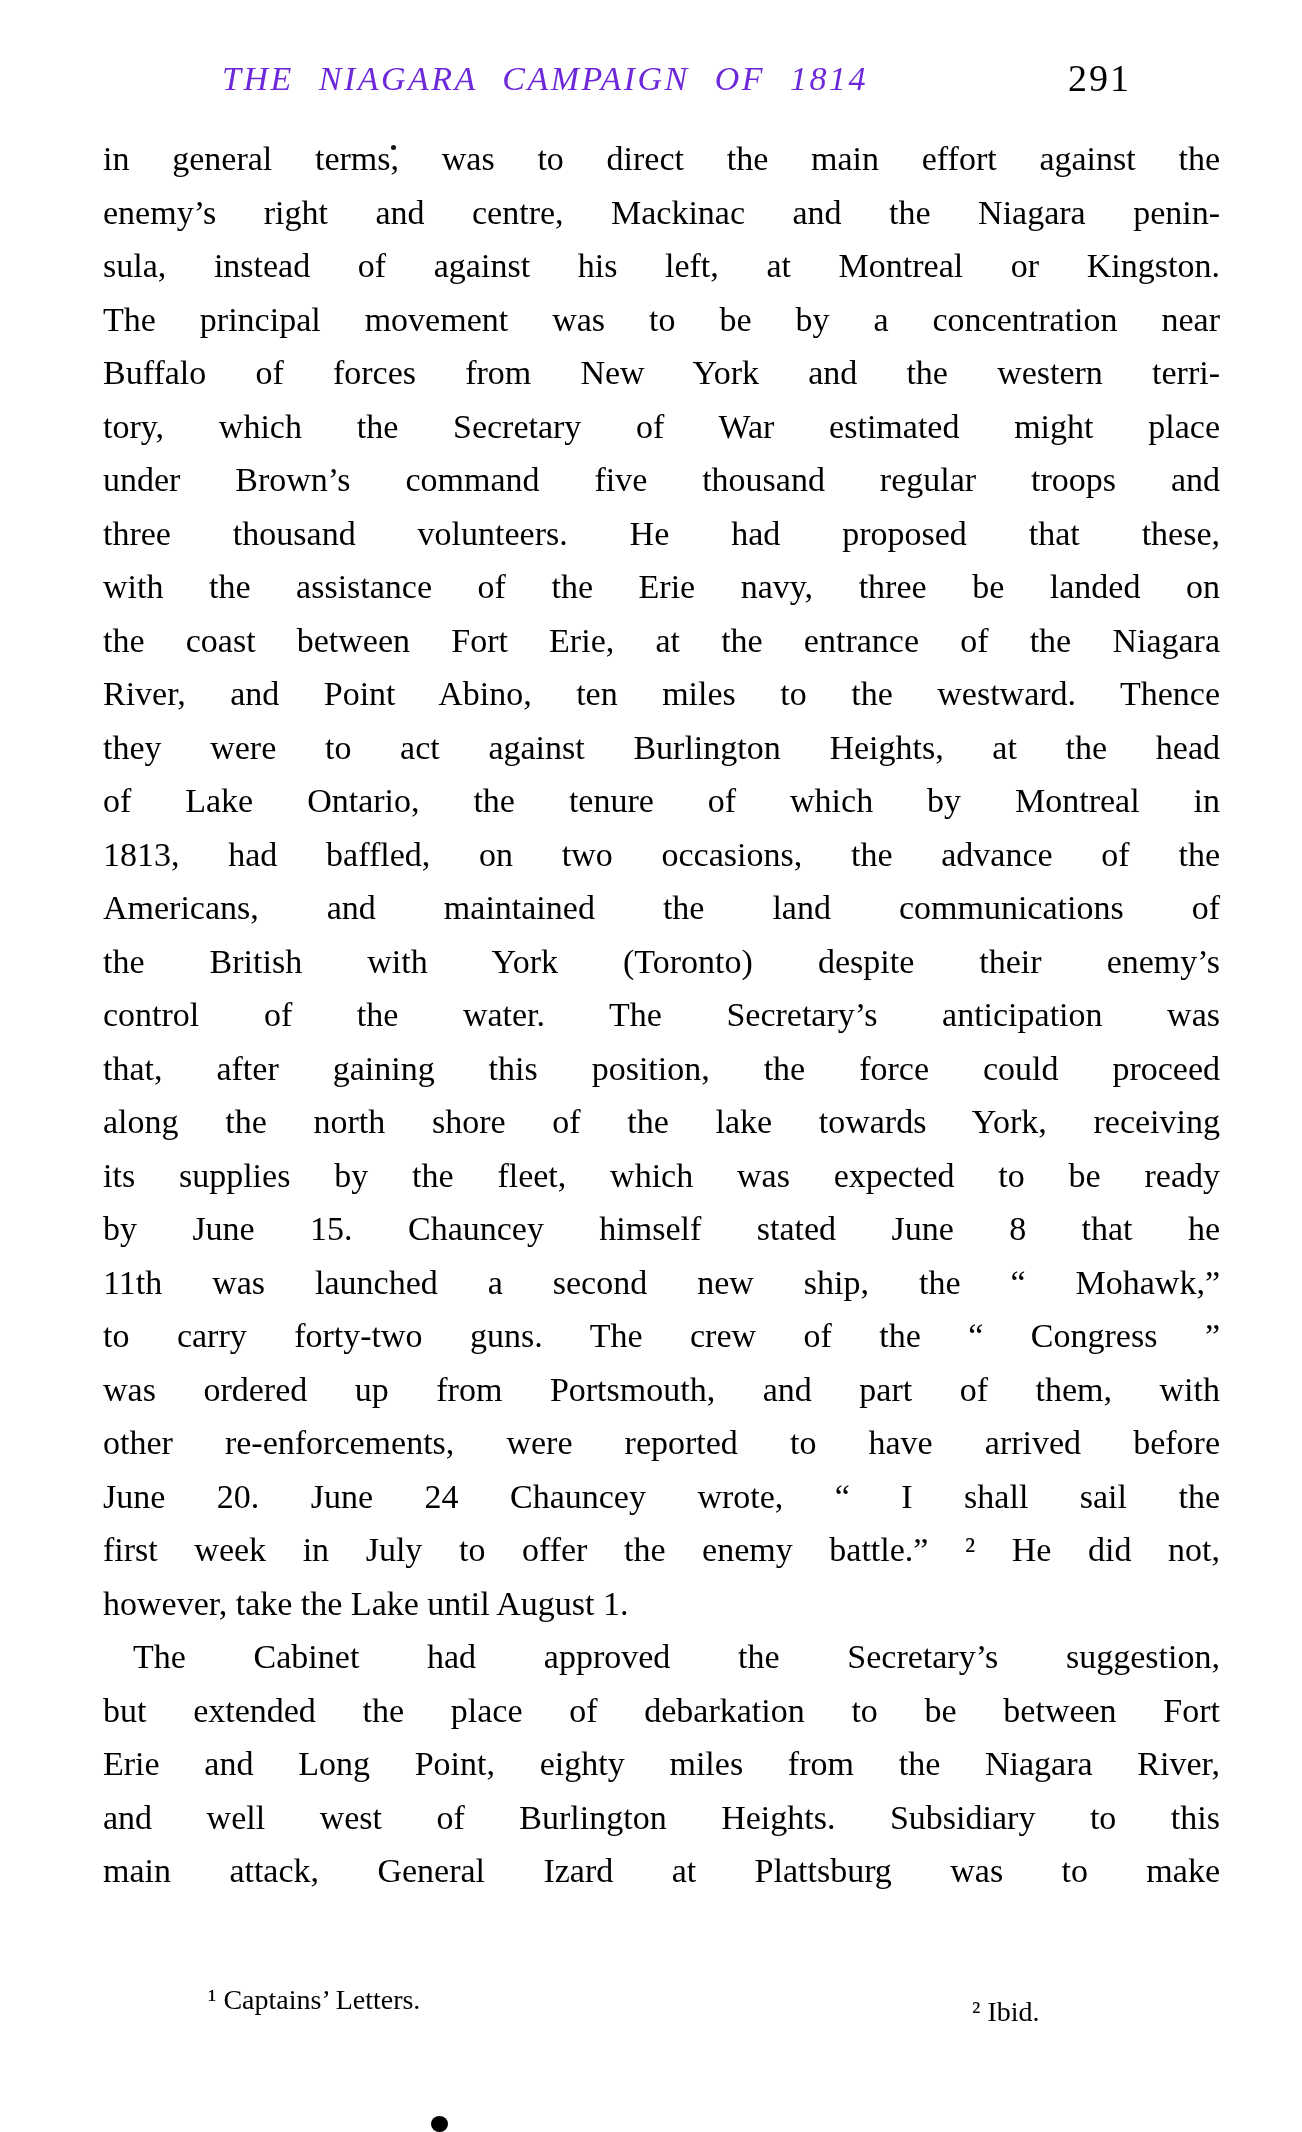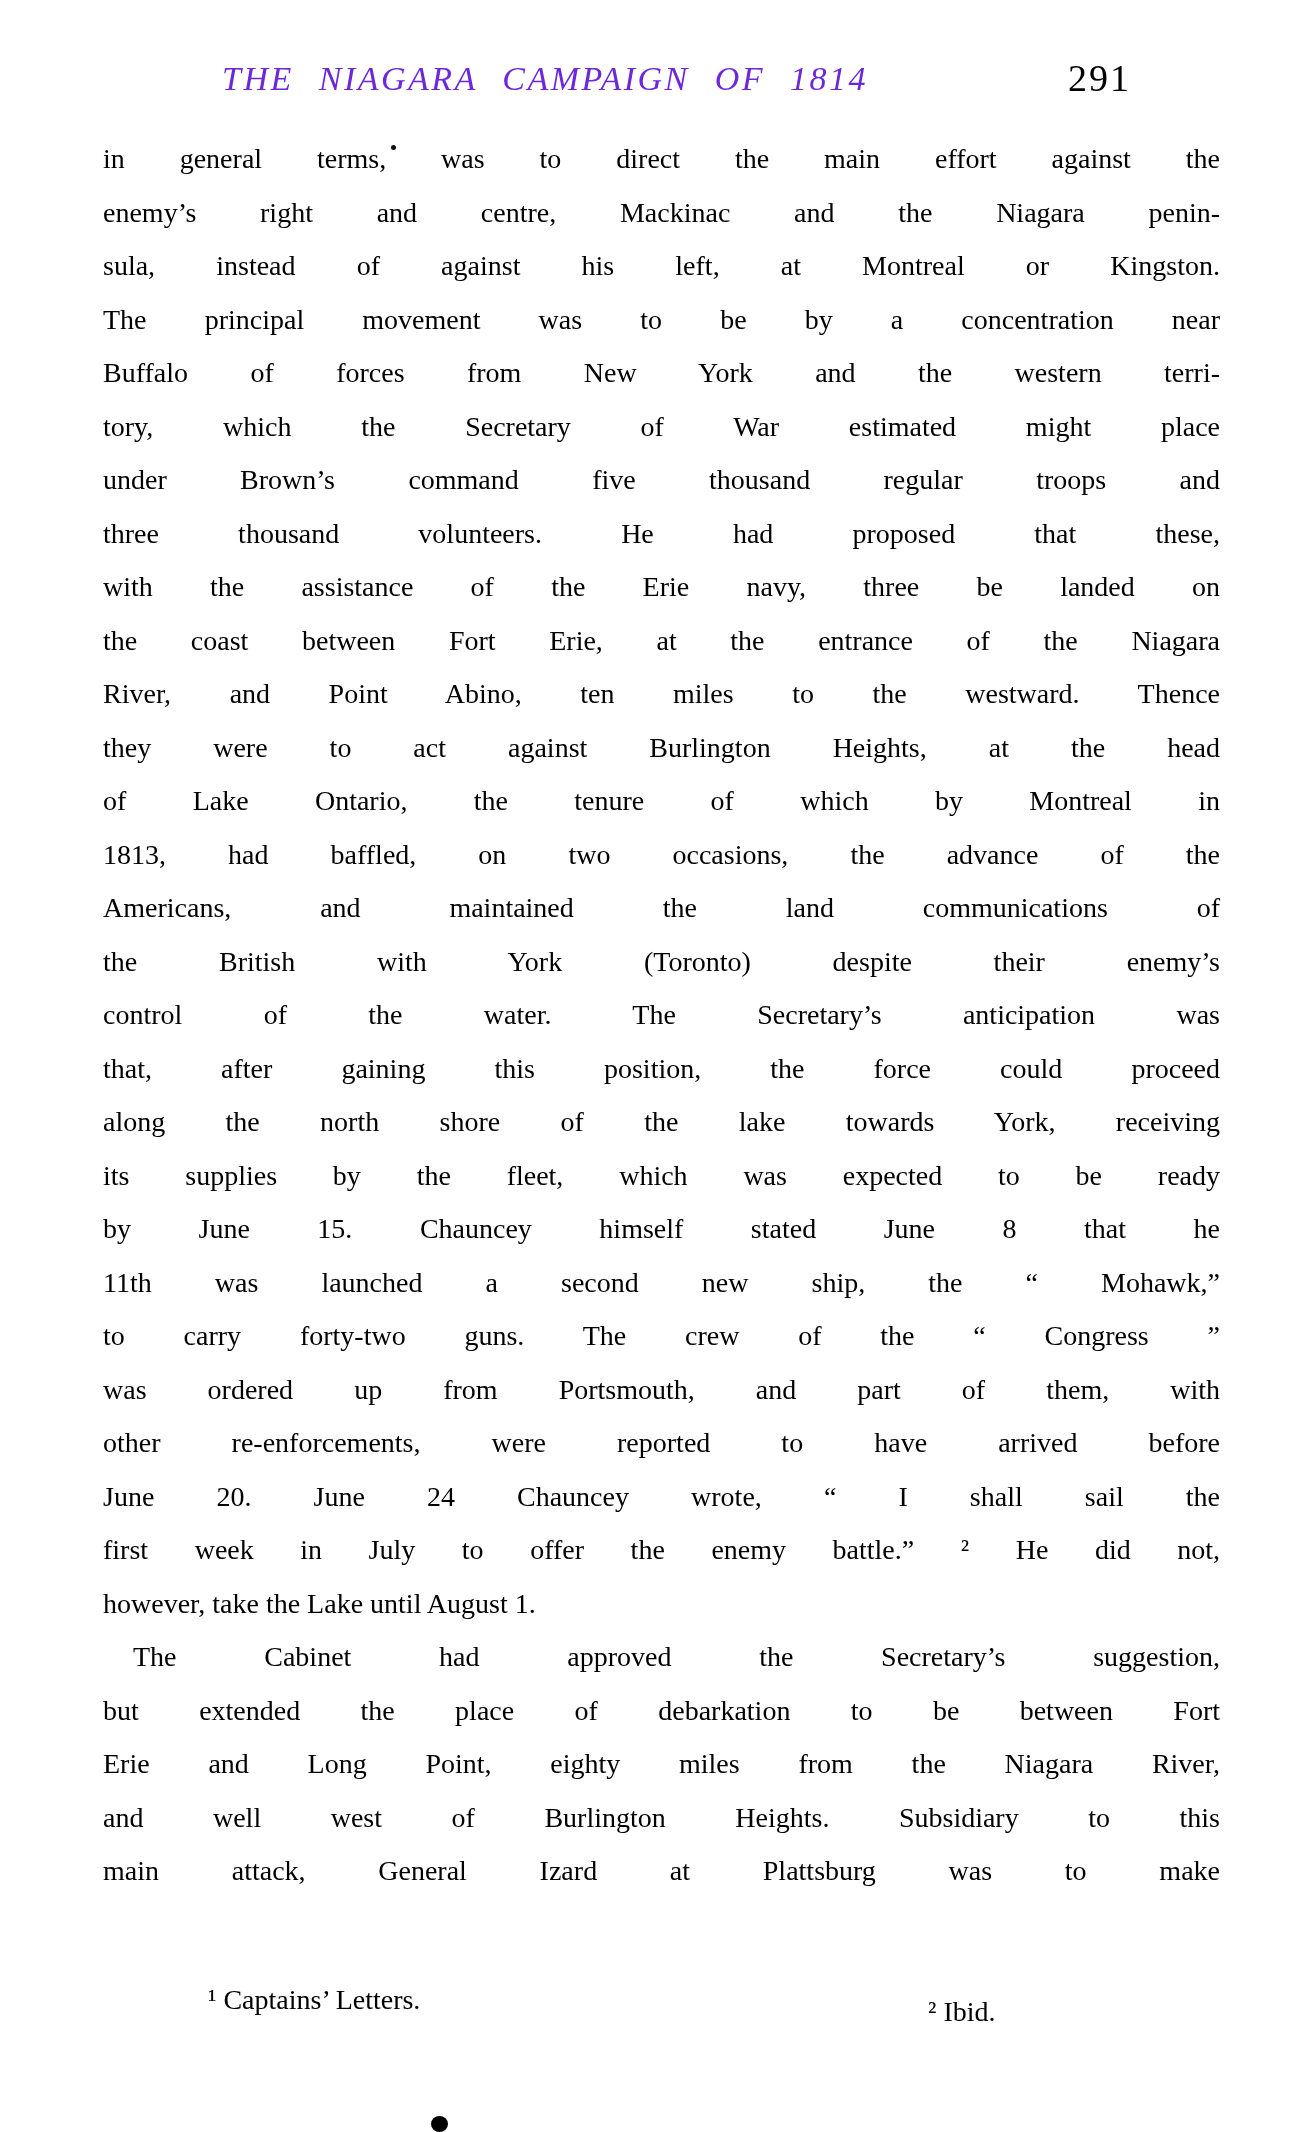--- a/index.html
+++ b/index.html
@@ -31,39 +31,39 @@
     font-size: 38px;
     letter-spacing: 2px;
     color: #000;
   }
   .body-block {
     position: absolute;
     left: 103px; top: 132px;
     width: 1117px;
   }
   .line {
-    font-size: 28px;
+    font-size: 34px;
     line-height: 53.5px;
     height: 53.5px;
     text-align: justify;
     text-align-last: justify;
     white-space: normal;
     overflow: visible;
     color: #000;
   }
   .line.last { text-align-last: left; }
   .line.indent { text-indent: 30px; }
   .fn {
     position: absolute;
     font-size: 28px;
     white-space: nowrap;
     color: #000;
   }
   .fn1 { left: 208px; top: 1984px; text-align: center; }
-  .fn2 { left: 928px; top: 1996px; }
+  .fn2 { left: 972px; top: 1996px; }
   .ink-dot {
     position: absolute;
     left: 431px; top: 2116px;
     width: 17px; height: 16px;
     background: #000;
     border-radius: 50%;
   }
   .ink-speck {
     position: absolute;
     left: 391px; top: 145px;

